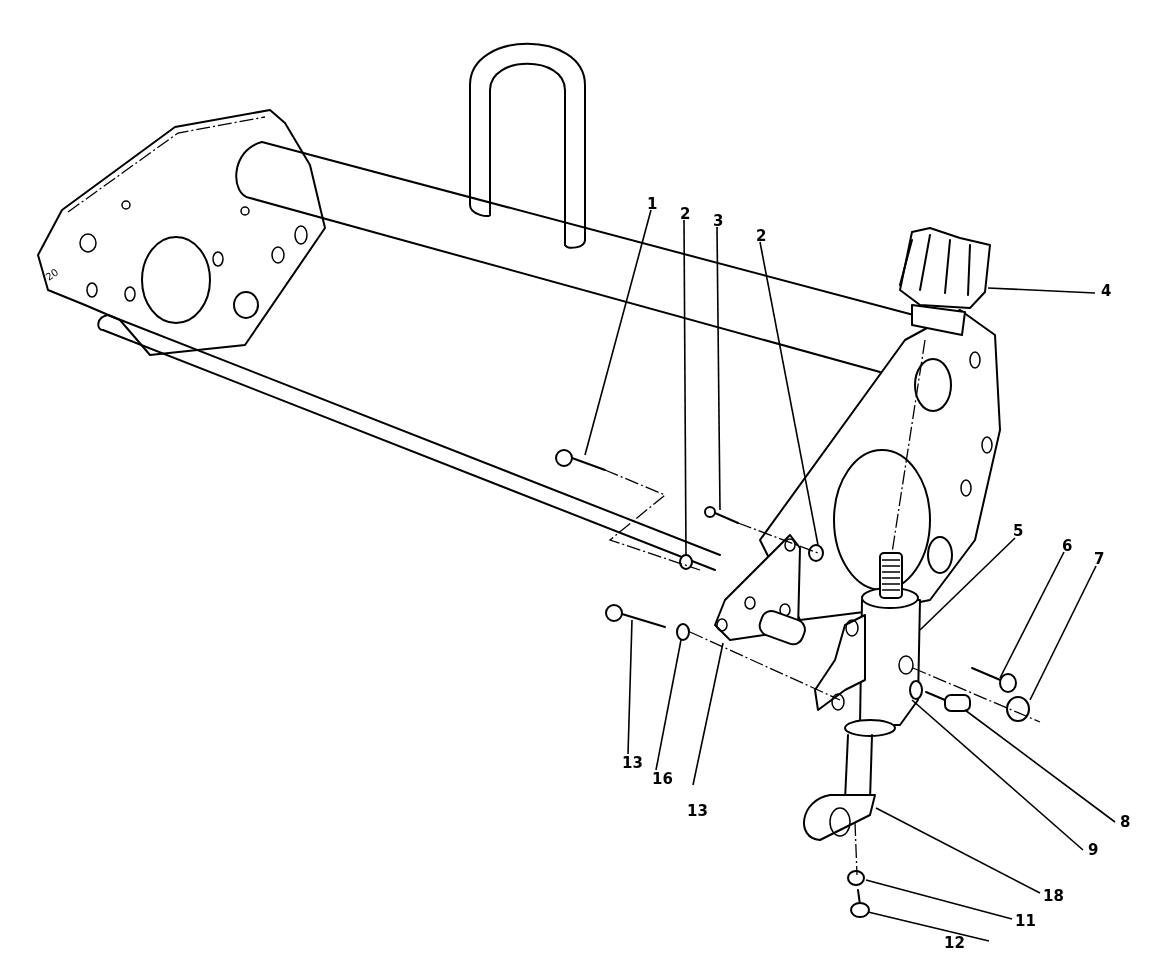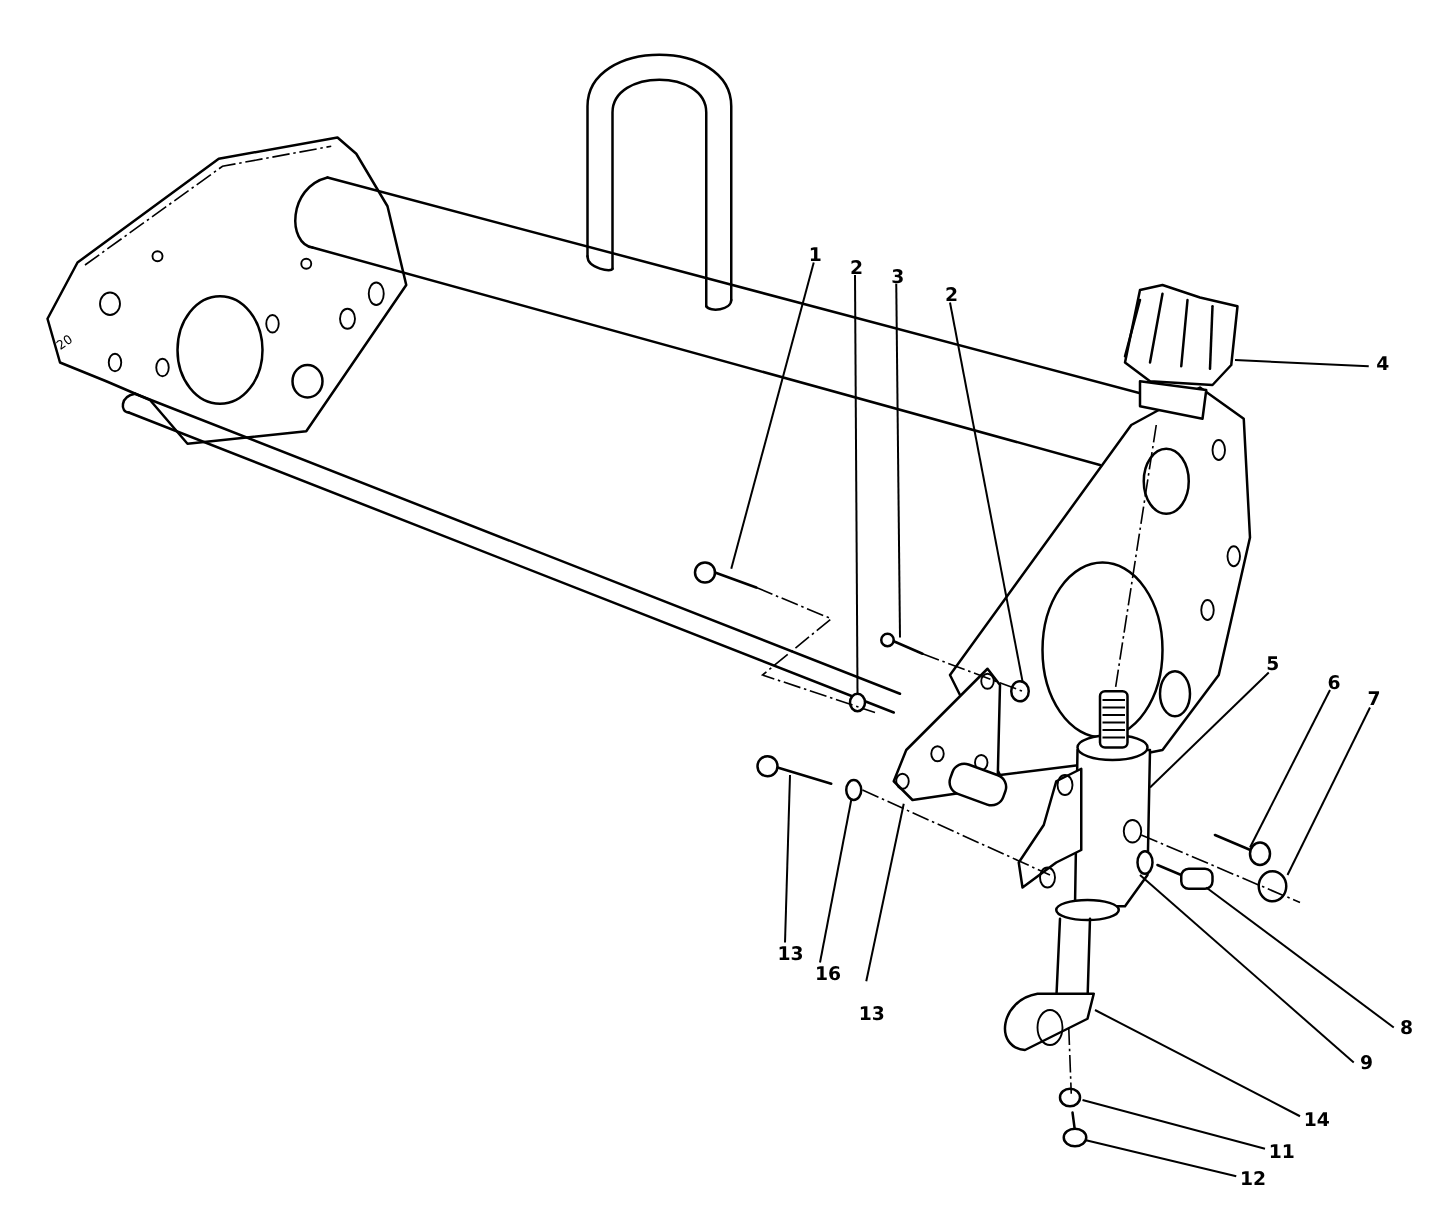--- a/index.html
+++ b/index.html
@@ -165,20 +165,20 @@
 <span class="callout" style="left:647px;top:197px;">1</span>
 <span class="callout" style="left:680px;top:207px;">2</span>
 <span class="callout" style="left:713px;top:214px;">3</span>
 <span class="callout" style="left:756px;top:229px;">2</span>
 <span class="callout" style="left:1101px;top:284px;">4</span>
 <span class="callout" style="left:1013px;top:524px;">5</span>
 <span class="callout" style="left:1062px;top:539px;">6</span>
 <span class="callout" style="left:1094px;top:552px;">7</span>
 <span class="callout" style="left:1120px;top:815px;">8</span>
 <span class="callout" style="left:1088px;top:843px;">9</span>
-<span class="callout" style="left:1043px;top:889px;">14</span>
+<span class="callout" style="left:1043px;top:889px;">18</span>
 <span class="callout" style="left:1015px;top:914px;">11</span>
-<span class="callout" style="left:992px;top:936px;text-align:center;">12</span>
+<span class="callout" style="left:944px;top:936px;text-align:center;">12</span>
 <span class="callout" style="left:687px;top:788px;margin-top:16px;">13</span>
 <span class="callout" style="left:652px;top:772px;">16</span>
 <span class="callout" style="left:622px;top:756px;">13</span>
 <span class="callout" style="left:46px;top:270px;font-size:10px;font-weight:normal;transform:rotate(-35deg);">20</span>
 </div>
 
 </body></html>

